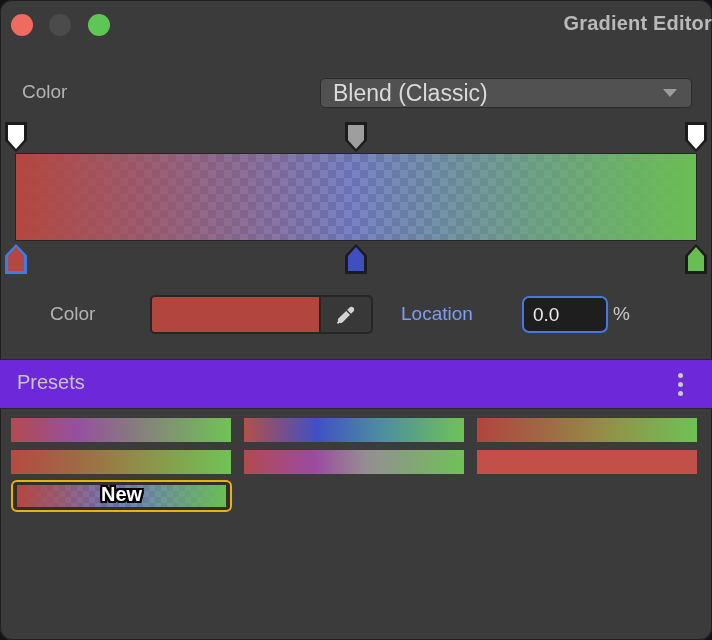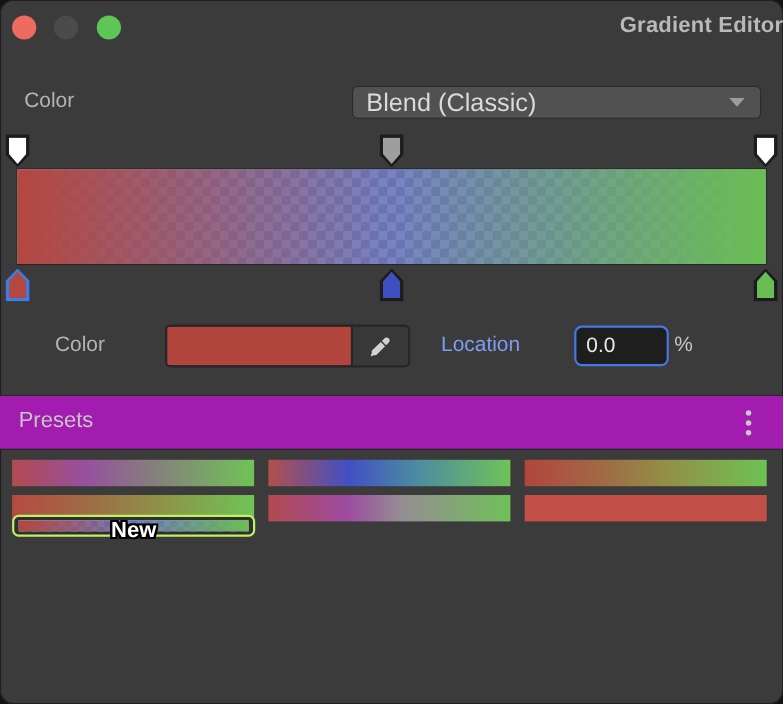--- a/index.html
+++ b/index.html
@@ -59,33 +59,33 @@
   .location-label{position:absolute;left:401px;top:303px;color:#7d9df2;font-size:19px;text-align:center;}
   .location-input{position:absolute;left:522px;top:296px;width:86px;height:37px;
                   background:#1e1e1e;border:2px solid #4777e2;border-radius:7px;
                   box-sizing:border-box;color:#e9e9e9;font-size:19px;padding:0 0 0 9px;
                   font-family:"Liberation Sans","DejaVu Sans",sans-serif;outline:none;}
   .pct-label{position:absolute;left:613px;top:303px;color:#c9c9c9;font-size:19px;}
 
   
   .divider{position:absolute;left:0;right:0;height:1px;background:#292929;}
   .div-1{top:359px;} .div-2{top:408px;}
-  .presets-header{position:absolute;left:0;right:0;top:360px;height:48px;background:#a21caf;}
+  .presets-header{position:absolute;left:0;right:0;top:360px;height:48px;background:#6d28d9;}
   .presets-label{position:absolute;left:17px;top:11px;color:#c6c6c6;font-size:20px;}
   .kebab{position:absolute;right:24px;top:10px;width:16px;height:28px;display:flex;
          flex-direction:column;align-items:center;justify-content:center;cursor:default;}
   .kebab i{width:5px;height:5px;border-radius:50%;background:#c9c9c9;margin:2px 0;display:block;}
 
   .presets-grid{position:absolute;left:11px;top:418px;width:690px;
                 display:grid;grid-template-columns:220px 220px 220px;
                 column-gap:13px;row-gap:8px;}
   .preset{height:24px;}
 
-  .new-btn{position:absolute;left:11px;top:468px;width:221px;height:20px;
-           border:2px solid #bef264;border-radius:6px;background:#2f2f2f;
+  .new-btn{position:absolute;left:11px;top:480px;width:221px;height:32px;
+           border:2px solid #eab308;border-radius:6px;background:#2f2f2f;
            box-sizing:border-box;}
   .new-grad-wrap{position:absolute;left:4px;right:4px;top:3px;bottom:3px;overflow:hidden;}
   .new-label{position:absolute;left:0;right:0;top:-1px;text-align:center;
              font-size:20px;font-weight:bold;color:#ffffff;line-height:26px;
              text-shadow:-2px -2px 0 #000,2px -2px 0 #000,-2px 2px 0 #000,2px 2px 0 #000,
                          -2px 0 0 #000,2px 0 0 #000,0 -2px 0 #000,0 2px 0 #000;}
 </style>
 </head>
 <body>
 

